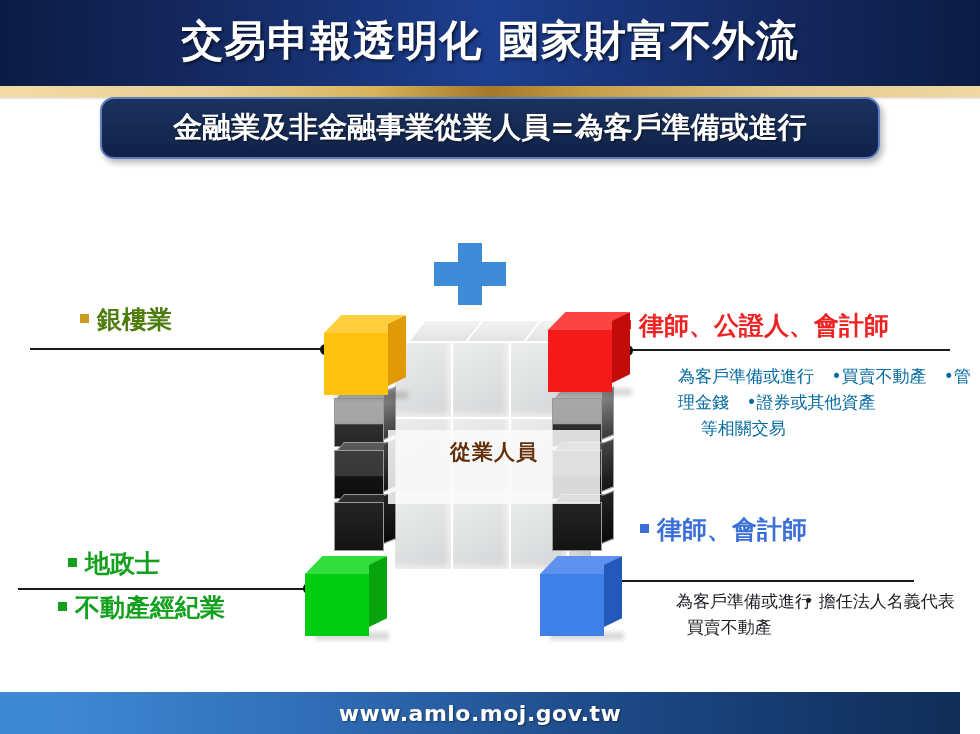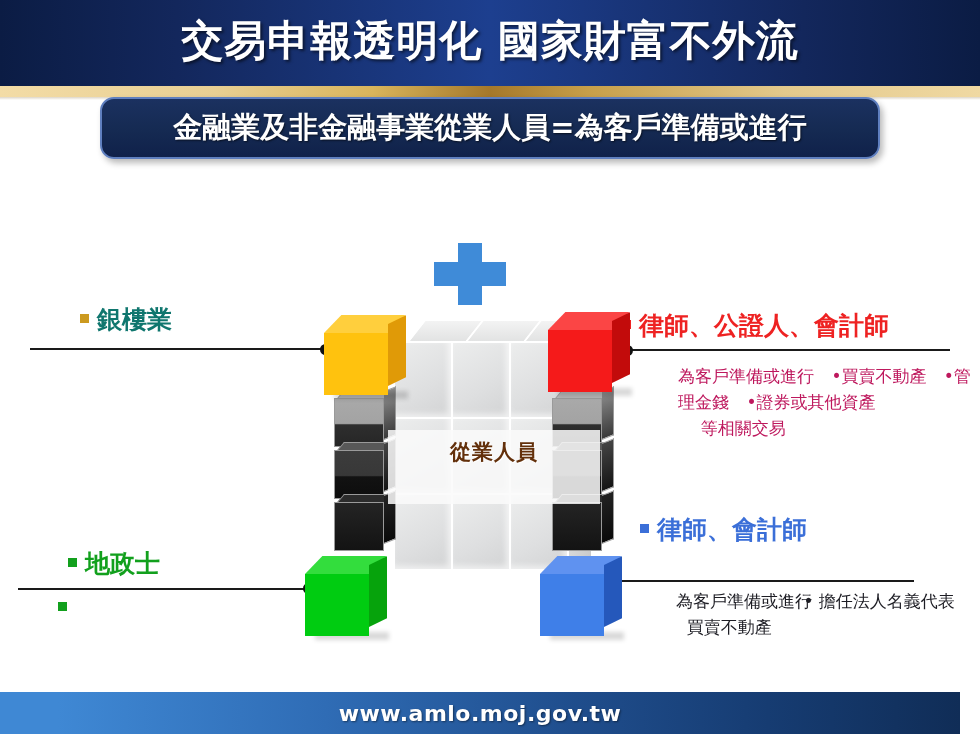--- a/index.html
+++ b/index.html
@@ -291,44 +291,44 @@
 
   <div class="conn-line" style="left:630px; top:349px; width:320px;"></div>
   <div class="conn-dot" style="left:622px; top:345px;"></div>
 
   <div class="conn-line" style="left:18px;  top:588px; width:295px;"></div>
   <div class="conn-dot" style="left:303px; top:583px;"></div>
 
   <div class="conn-line" style="left:604px; top:580px; width:310px;"></div>
 
   <div class="callout" style="left:80px; top:304px;">
-    <div class="headline" style="color:#0f766e;">
+    <div class="headline" style="color:#4d7c0f;">
       <span class="bullet-sq" style="background:#cc9a1f;"></span><span>銀樓業</span>
     </div>
   </div>
 
   <div class="callout" style="left:622px; top:310px;">
     <div class="headline" style="color:#ee2222;">
       <span class="bullet-sq" style="background:#ee2222;"></span><span>律師、公證人、會計師</span>
     </div>
   </div>
-  <div class="callout body" style="left:678px; top:363px; font-size:17px; color:#be185d; line-height:26px;">
+  <div class="callout body" style="left:678px; top:363px; font-size:17px; color:#0369a1; line-height:26px;">
     <span class="li">為客戶準備或進行</span>
     <span class="li" style="margin-left:12px;">•買賣不動產</span>
     <span class="li" style="margin-left:12px;">•管理金錢</span>
     <span class="li" style="margin-left:12px;">•證券或其他資產</span>
     <span class="li" style="margin-left:12px; white-space:pre;">  等相關交易</span>
   </div>
 
   <div class="callout" style="left:58px; top:548px;">
     <div class="headline" style="color:#12a01d; margin-left:10px;">
       <span class="bullet-sq" style="background:#12a01d;"></span><span>地政士</span>
     </div>
     <div class="headline" style="color:#12a01d; margin-top:12px;">
-      <span class="bullet-sq" style="background:#12a01d;"></span>
+      <span class="bullet-sq" style="background:#12a01d;"></span><span>不動產經紀業</span>
     </div>
   </div>
 
   <div class="callout" style="left:640px; top:514px;">
     <div class="headline" style="color:#3b6fd8;">
       <span class="bullet-sq" style="background:#3b6fd8;"></span><span>律師、會計師</span>
     </div>
   </div>
   <div class="callout body" style="left:676px; top:588px; font-size:17px; color:#1d1d24; line-height:26px;">
     <span class="li">為客戶準備或進行</span>

